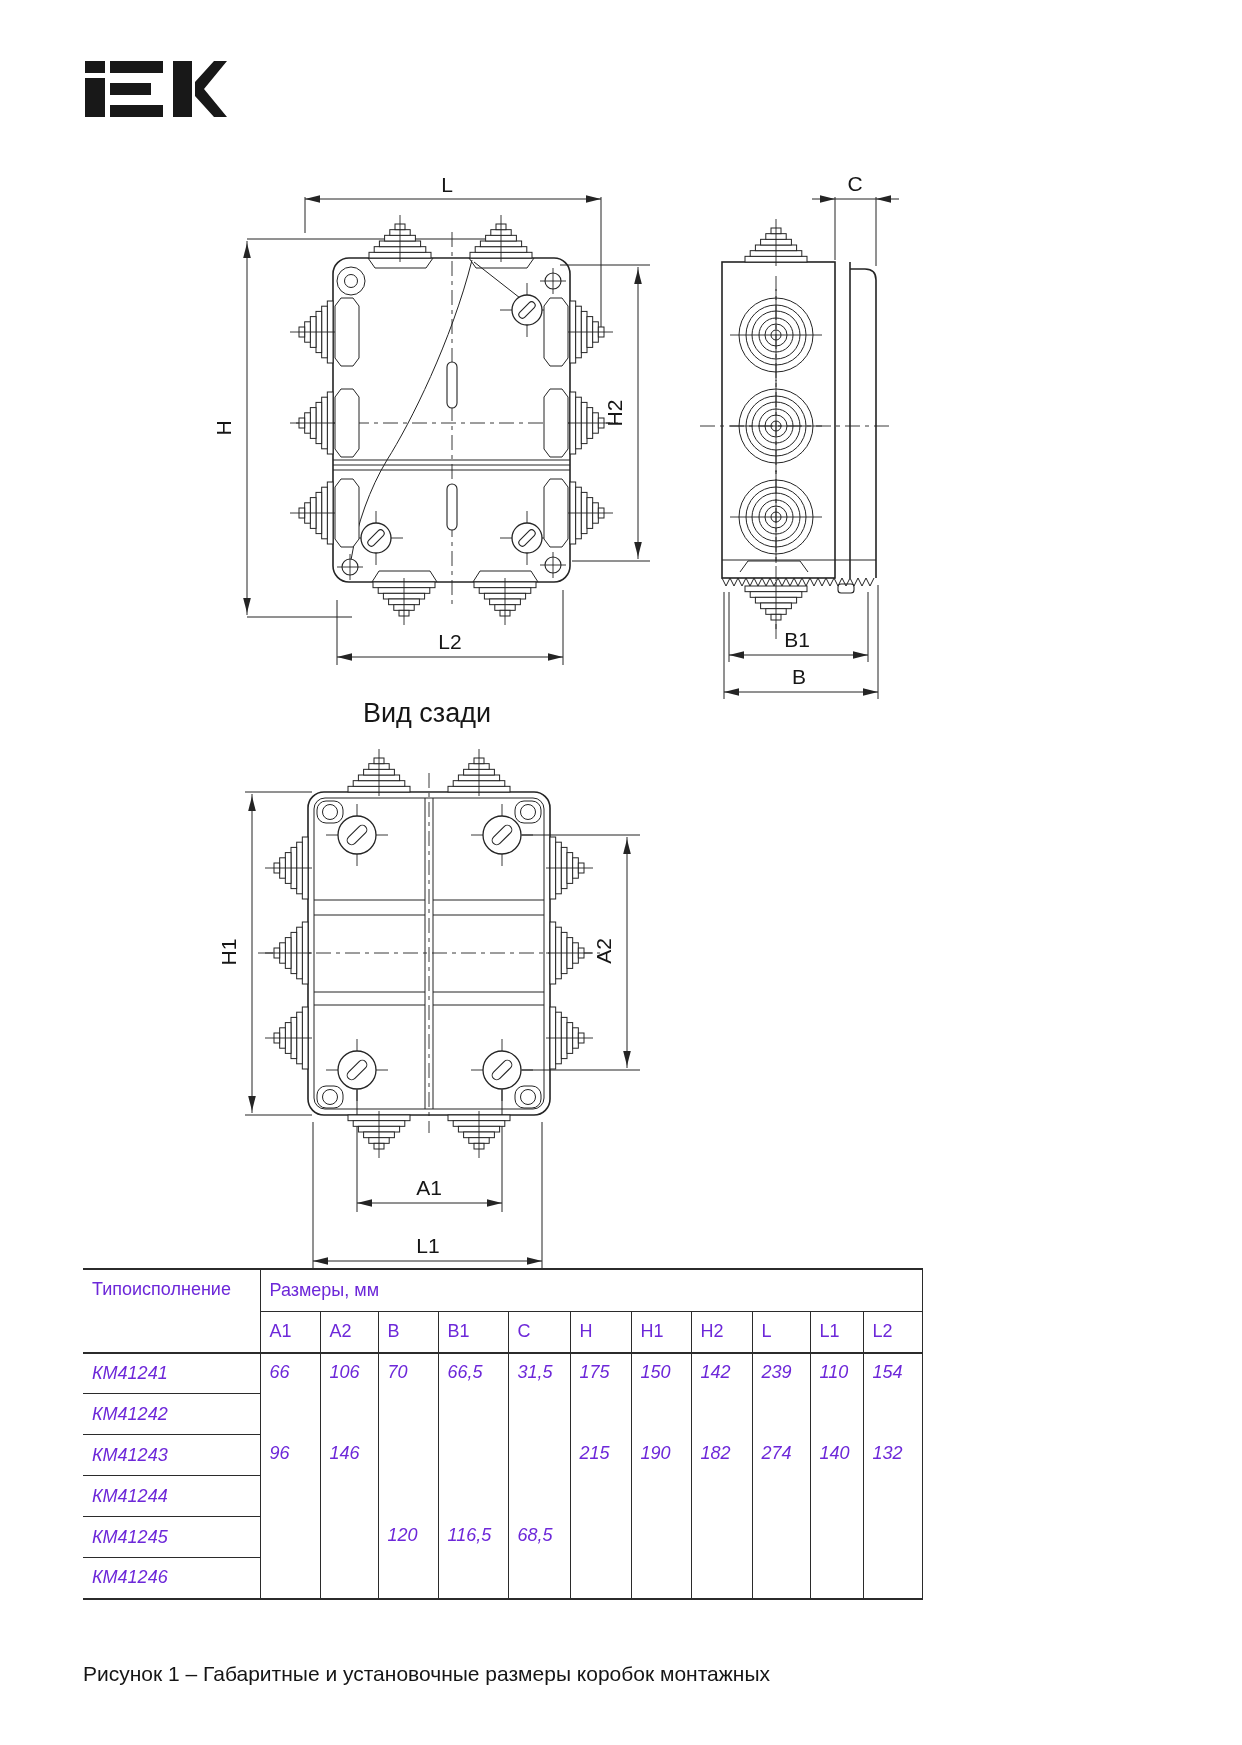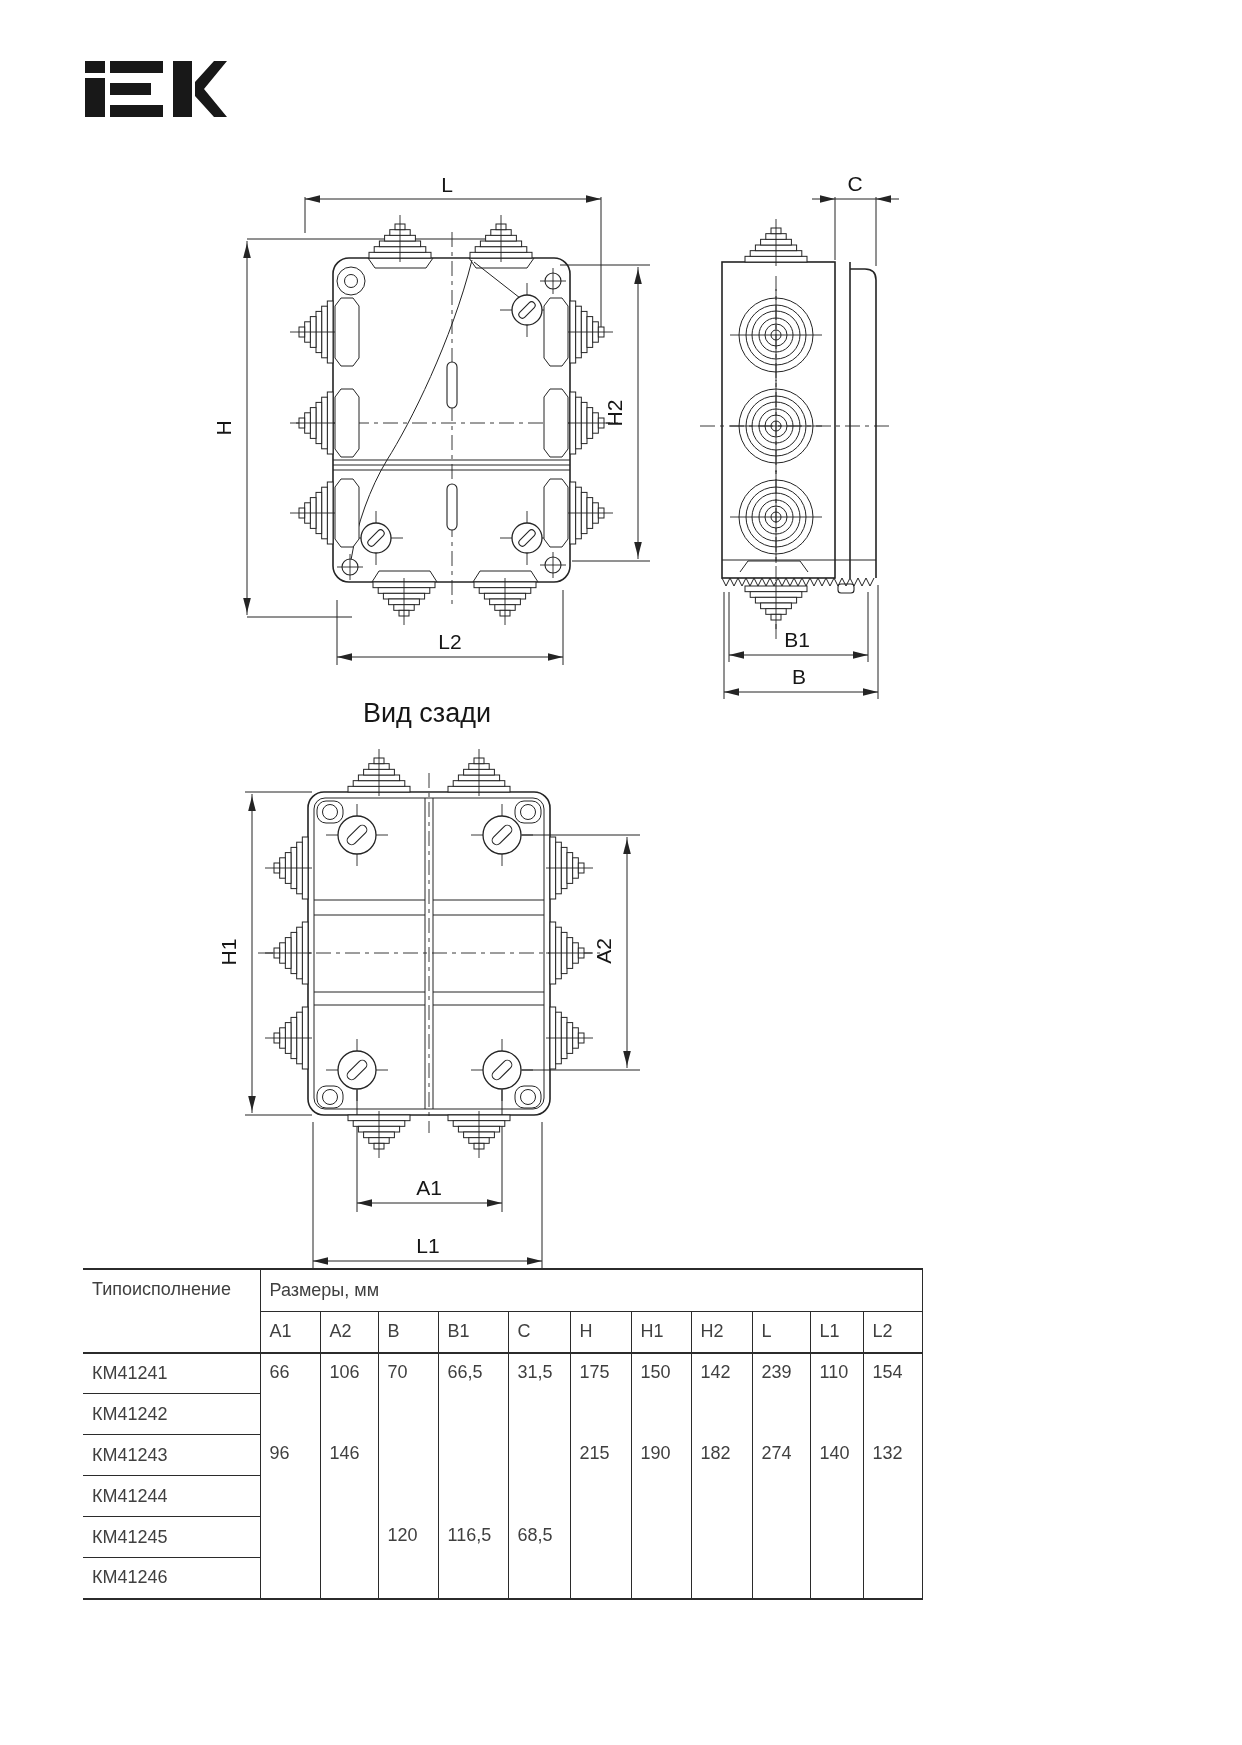--- a/index.html
+++ b/index.html
@@ -8,31 +8,31 @@
   .logo{position:absolute;left:85px;top:61px;width:142px;height:56px;}
   svg.draw{position:absolute;left:0;top:0;width:1242px;height:1280px;}
   svg .o{fill:none;stroke:#242424;stroke-width:1.6px;}
   svg .t{fill:none;stroke:#242424;stroke-width:1px;}
   svg .w{fill:#ffffff;stroke:#242424;stroke-width:1.1px;}
   svg .d{fill:none;stroke:#242424;stroke-width:1px;}
   svg .cl{fill:none;stroke:#242424;stroke-width:0.9px;stroke-dasharray:15 5 4 5;}
   svg text.dim{font-family:"Liberation Sans",sans-serif;font-size:21px;fill:#161616;}
   svg text.vt{font-family:"Liberation Sans",sans-serif;font-size:27px;fill:#161616;}
   table.dims{position:absolute;left:83px;top:1268px;border-collapse:collapse;table-layout:fixed;
-     width:839px;font-size:18px;color:#404040;
+     width:839px;font-size:18px;color:#6d28d9;
      border-top:2.5px solid #2b2b2b;border-bottom:2.5px solid #2b2b2b;}
   .dims th,.dims td{font-weight:normal;text-align:left;vertical-align:middle;
      padding:0 0 0 9px;overflow:hidden;white-space:nowrap;}
   .dims .bl{border-left:1.4px solid #2b2b2b;}
   .dims .br{border-right:1.4px solid #2b2b2b;}
   .dims th.typeh{vertical-align:top;padding-top:9px;border-bottom:2px solid #2b2b2b;}
   .dims th.sizesh{border-bottom:1.4px solid #2b2b2b;}
   .dims tr.sub th{border-bottom:2px solid #2b2b2b;height:40px;}
   .dims tr.g1{height:42px;}
-  .dims tr.dr{height:41px;}
+  .dims tr.dr{height:41px;font-style:italic;}
   .dims td.model{border-bottom:1.2px solid #2b2b2b;}
   .dims td.vcell{vertical-align:top;padding-top:8px;}
   .caption{position:absolute;left:83px;top:1662px;width:900px;font-size:21px;color:#151515;}
 </style>
 </head>
 <body>
 
 <div class="page">
 
   <svg class="logo" viewBox="0 0 142 56">
@@ -478,13 +478,14 @@
       <td class="bl vcell" rowspan="2">120</td>
       <td class="bl vcell" rowspan="2">116,5</td>
       <td class="bl vcell" rowspan="2">68,5</td>
     </tr>
     <tr class="dr">
       <td class="model">КМ41246</td>
     </tr>
   </tbody>
     </table>
 
+  <div class="caption">Рисунок 1 – Габаритные и установочные размеры коробок монтажных</div>
 </div>
 
 </body></html>

